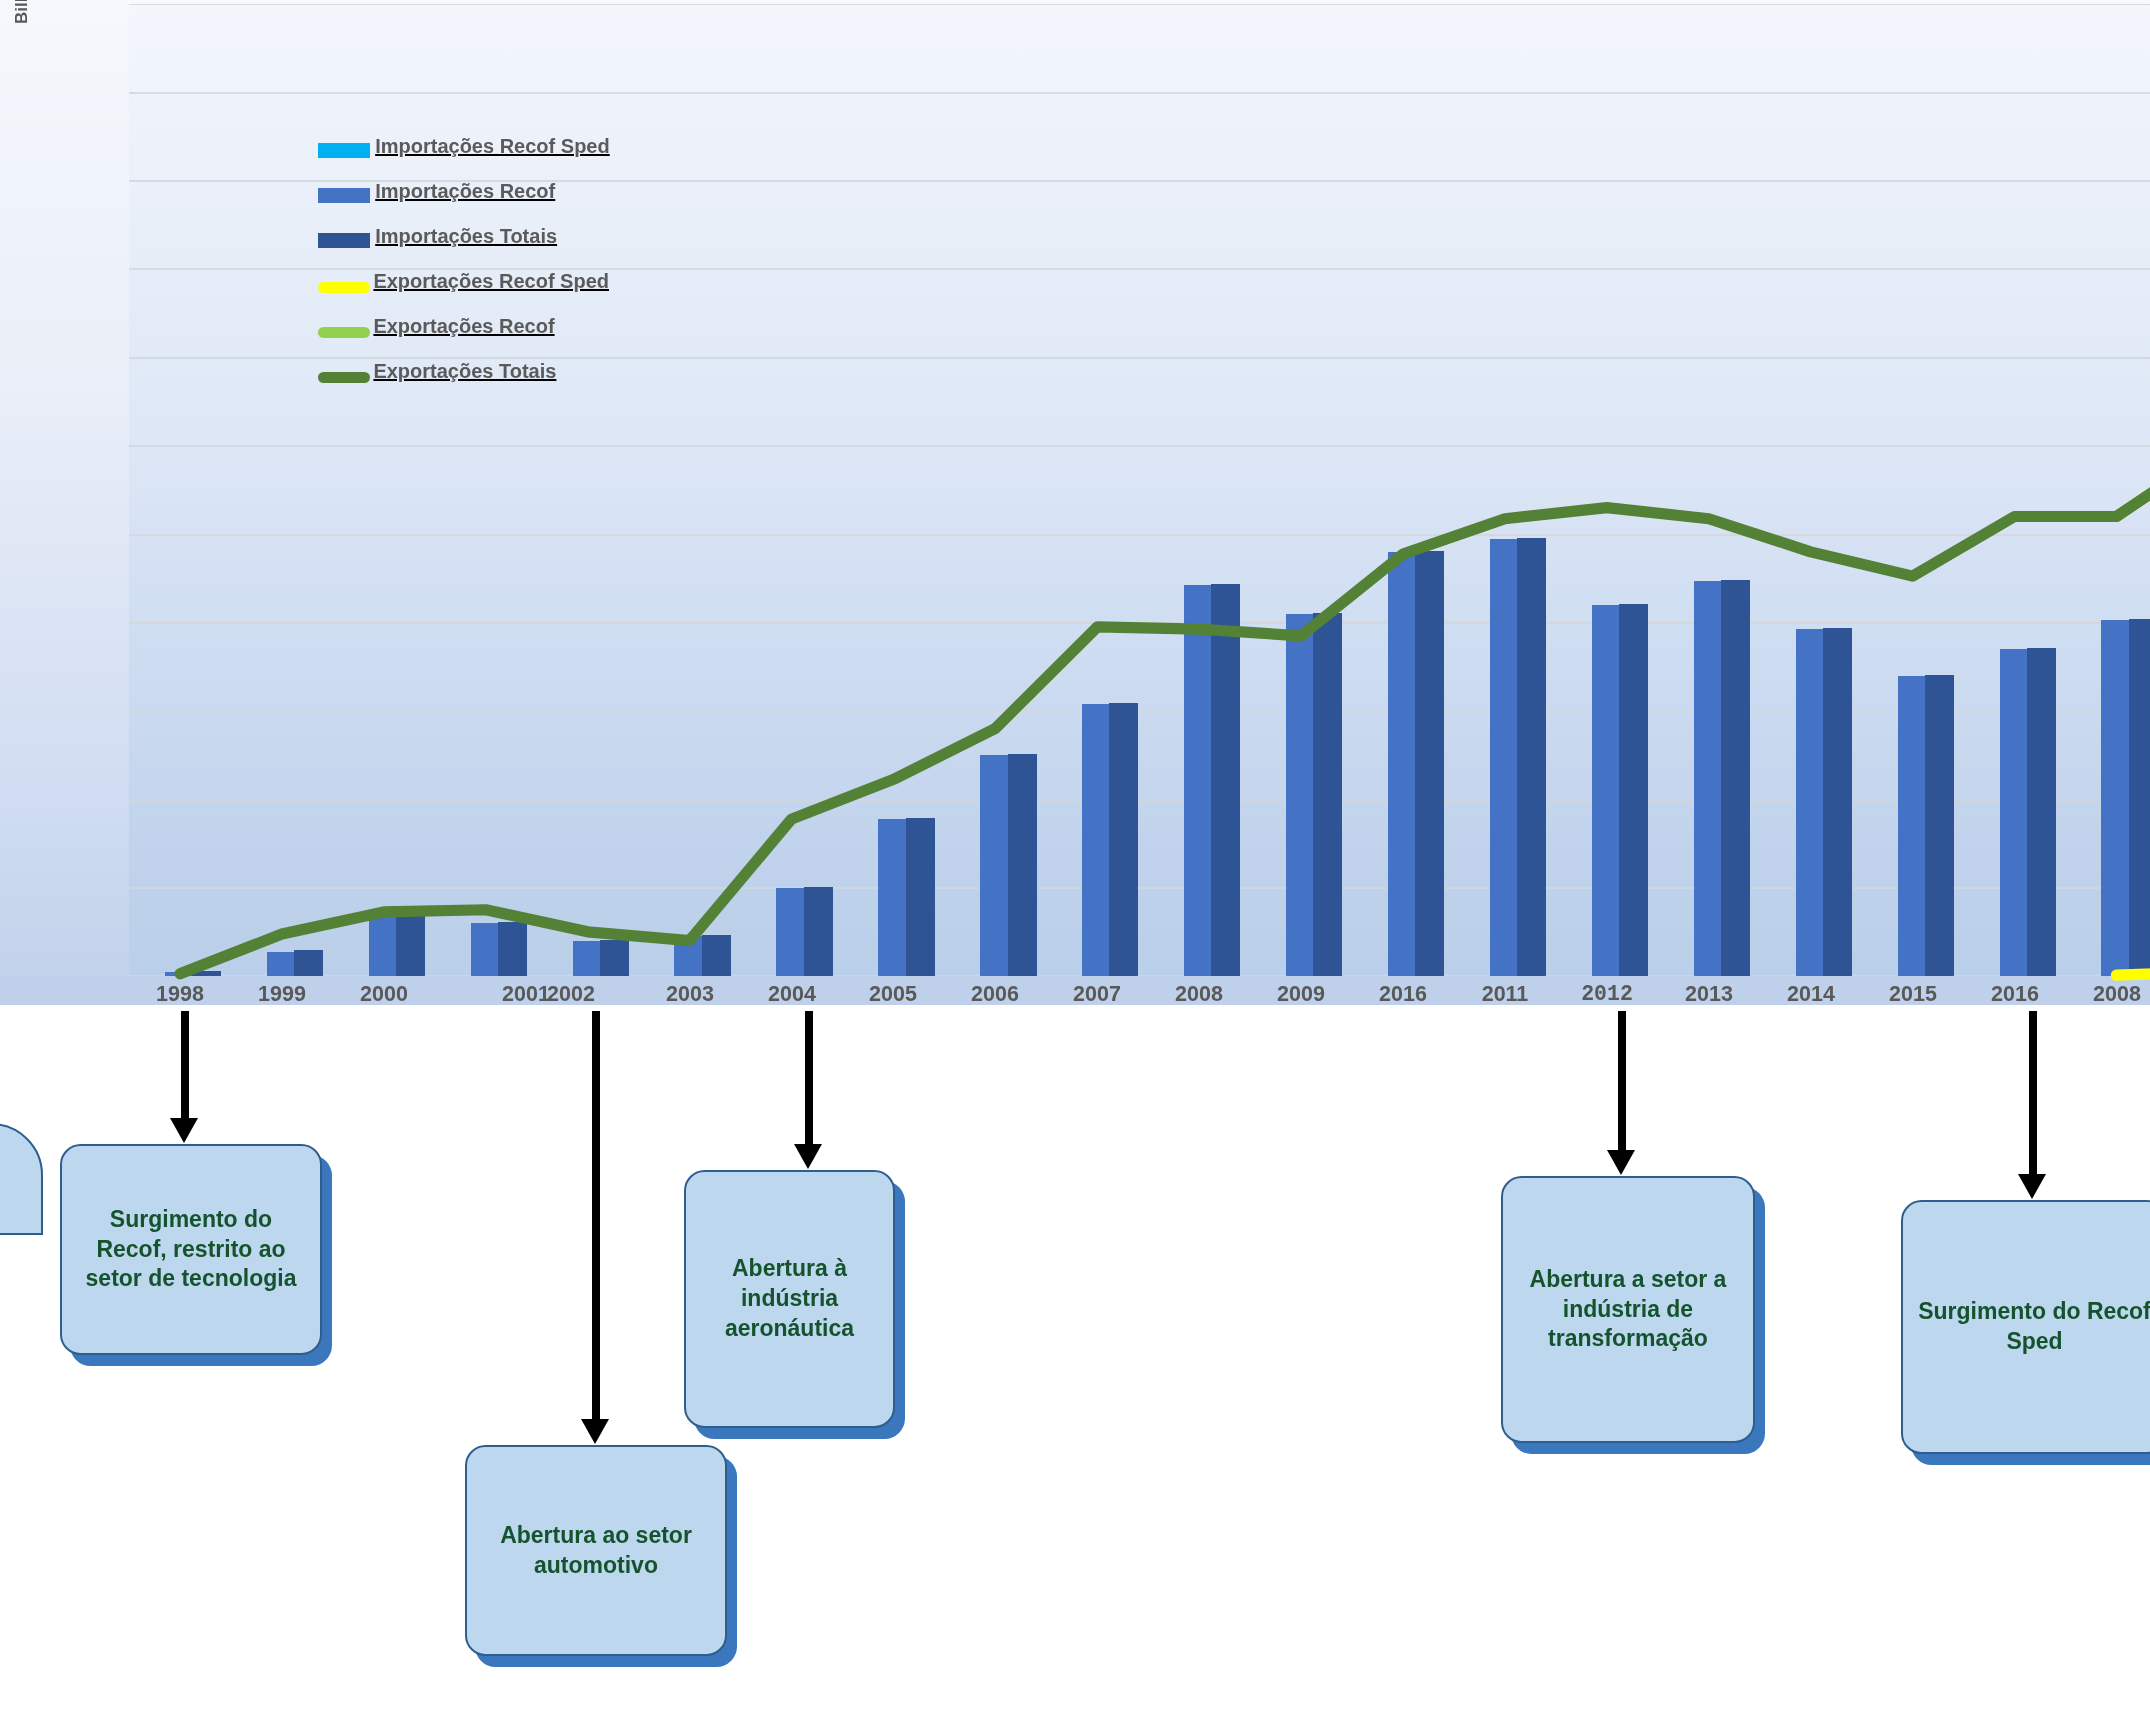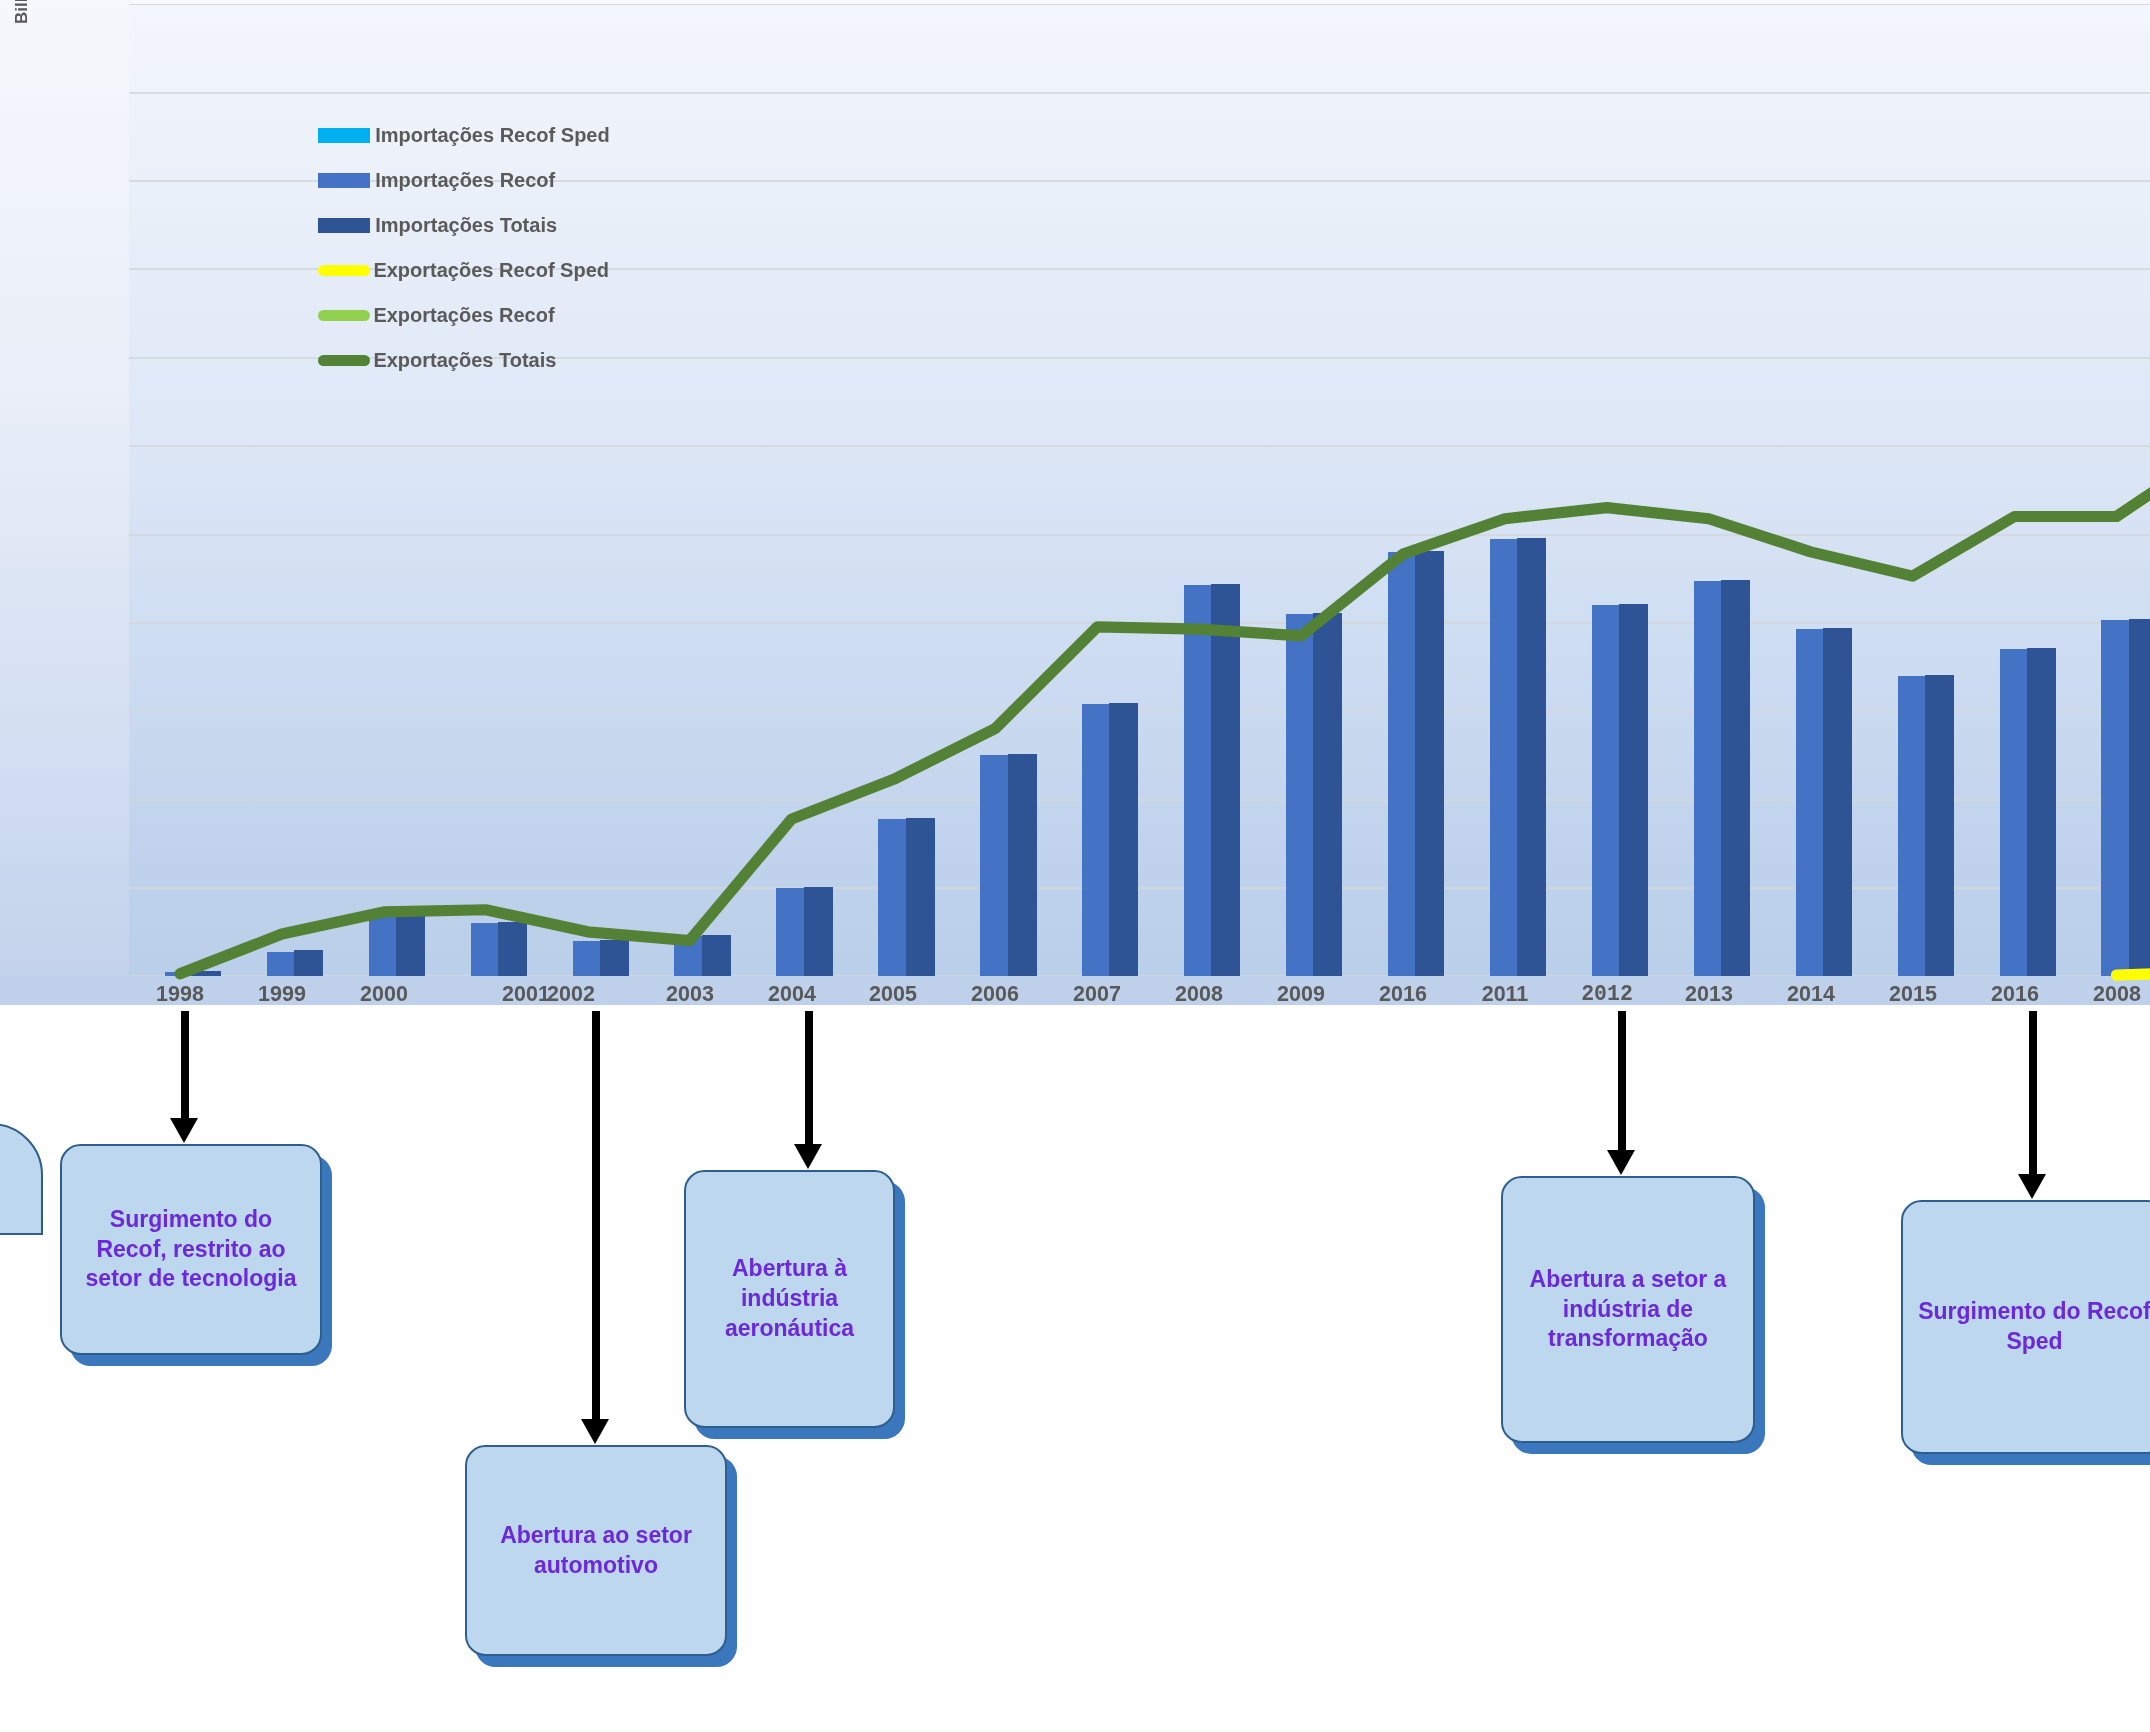--- a/index.html
+++ b/index.html
@@ -32,21 +32,21 @@
   .gridline { position:absolute; left:0; width:100%; height:1.3px;
     background:rgba(210,215,218,.85); }
   #ylabel-unit {
     position:absolute; left:12px; top:24px; font-size:17px; font-weight:700;
     color:#595959; transform:rotate(-90deg); transform-origin:left top;
     white-space:nowrap;
   }
 
   
   #legend { position:absolute; left:318px; top:262; z-index:40; }
-  .legend-row { display:flex; align-items:center; height:45px; }
+  .legend-row { display:flex; align-items:flex-end; height:45px;text-decoration:underline; }
   .swatch-bar { width:52px; height:14.6px; margin-right:5.2px; flex:0 0 auto; }
   .swatch-line { width:52px; height:11.2px; border-radius:5.6px; margin-right:3.4px; flex:0 0 auto; }
   .legend-label { font-size:20px; font-weight:700; color:#5a5a5a; white-space:nowrap; }
 
   
   #xband { position:absolute; left:0; top:976px; width:2677px; height:28px;
     background:#bed0ea; }
   .xtick { position:absolute; top:982px; font-size:21.5px; font-weight:700;
     color:#595959; transform:translateX(-50%); white-space:nowrap; }
 
@@ -63,21 +63,21 @@
   .callout .shadow {
     position:absolute; left:9.5px; top:11.2px; width:100%; height:100%;
     background:#3A77BC; border-radius:20.6px;
   }
   .callout .body {
     position:relative; width:100%; height:100%;
     background:#BDD7EE; border:2.2px solid #2E5E8E; border-radius:20.6px;
     display:flex; align-items:center; justify-content:center; text-align:center;
     padding:7.7px 10.3px;
   }
-  .callout .txt { font-size:23px; font-weight:700; color:#6d28d9; line-height:1.30; }
+  .callout .txt { font-size:23px; font-weight:700; color:#14532d; line-height:1.30; }
 
   .arrow { position:absolute; z-index:55; }
   .arrow .stem { position:absolute; background:#000; }
   .arrow .head {
     position:absolute; width:0;height:0;
     border-left:14.6px solid transparent; border-right:14.6px solid transparent;
     border-top:25px solid #000;
   }
   
   #edge-shape {

